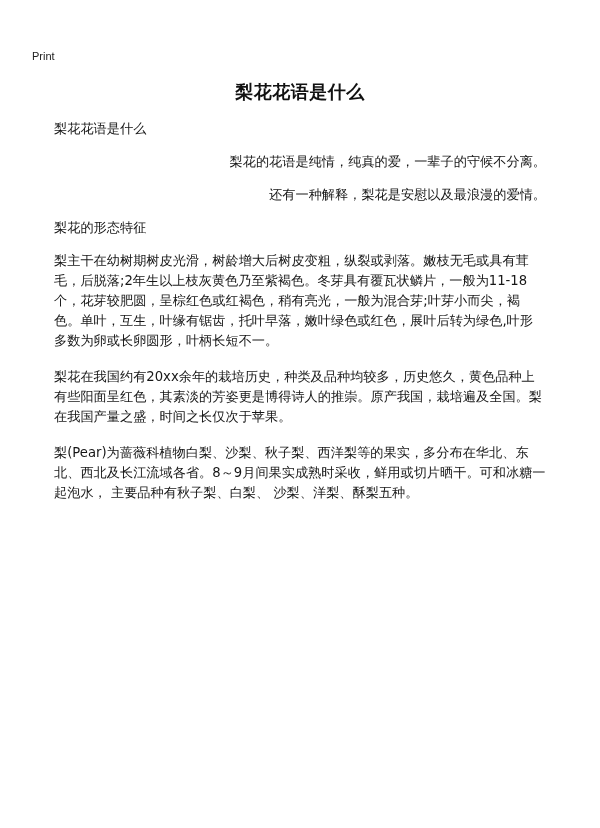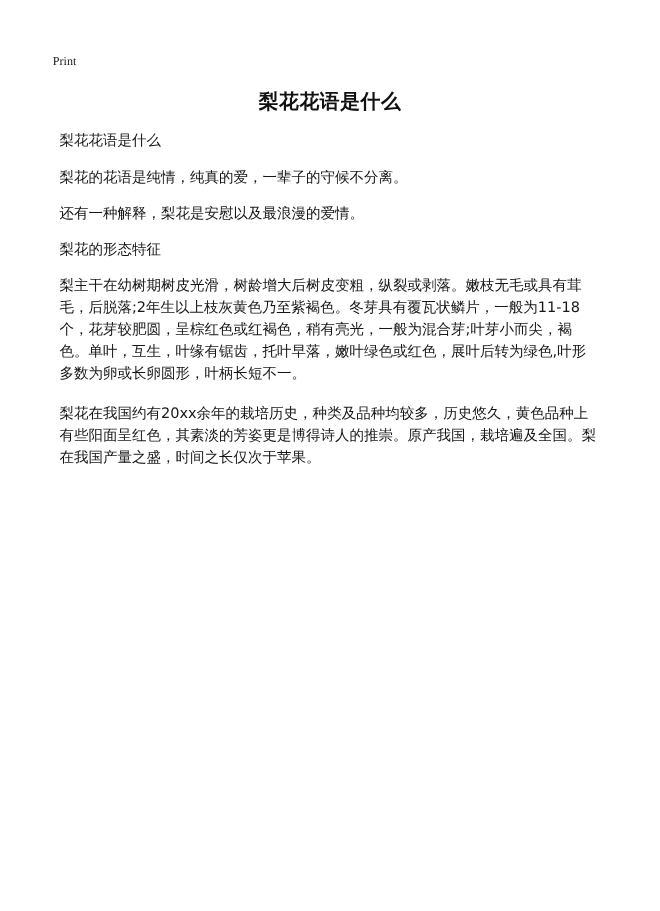--- a/index.html
+++ b/index.html
@@ -17,23 +17,23 @@
     }
     .page {
       position: absolute;
       left: 0;
       top: 0;
       width: 600px;
       height: 828px;
     }
     .print-label {
       position: absolute;
-      left: 48px;
+      left: 32px;
       top: 50px;
-      font-family: Liberation Serif, serif;
+      font-family: Liberation Sans, sans-serif;
       font-size: 11px;
       color: #222;
     }
     .title {
       position: absolute;
       left: 0;
       width: 600px;
       top: 80px;
       text-align: center;
       font-size: 18px;
@@ -51,30 +51,32 @@
       color: #161616;
     }
     .content p {
       margin: 0 0 16px 0;
     }
     .content p.heading {
       margin-bottom: 13px;
     }
     .content p.short {
       margin-bottom: 13px;
+      text-align: right;
     }
   </style>
 </head>
 <body>
 
 <div class="page">
   <div class="print-label">Print</div>
   <div class="title">梨花花语是什么</div>
 
   <div class="content">
     <p class="heading">梨花花语是什么</p>
     <p class="short">梨花的花语是纯情，纯真的爱，一辈子的守候不分离。</p>
     <p class="short">还有一种解释，梨花是安慰以及最浪漫的爱情。</p>
     <p class="heading">梨花的形态特征</p>
     <p>梨主干在幼树期树皮光滑，树龄增大后树皮变粗，纵裂或剥落。嫩枝无毛或具有茸毛，后脱落;2年生以上枝灰黄色乃至紫褐色。冬芽具有覆瓦状鳞片，一般为11-18个，花芽较肥圆，呈棕红色或红褐色，稍有亮光，一般为混合芽;叶芽小而尖，褐色。单叶，互生，叶缘有锯齿，托叶早落，嫩叶绿色或红色，展叶后转为绿色,叶形多数为卵或长卵圆形，叶柄长短不一。</p>
     <p>梨花在我国约有20xx余年的栽培历史，种类及品种均较多，历史悠久，黄色品种上有些阳面呈红色，其素淡的芳姿更是博得诗人的推崇。原产我国，栽培遍及全国。梨在我国产量之盛，时间之长仅次于苹果。</p>
+    <p>梨(Pear)为蔷薇科植物白梨、沙梨、秋子梨、西洋梨等的果实，多分布在华北、东北、西北及长江流域各省。8～9月间果实成熟时采收，鲜用或切片晒干。可和冰糖一起泡水， 主要品种有秋子梨、白梨、 沙梨、洋梨、酥梨五种。</p>
   </div>
 </div>
 
 </body></html>

